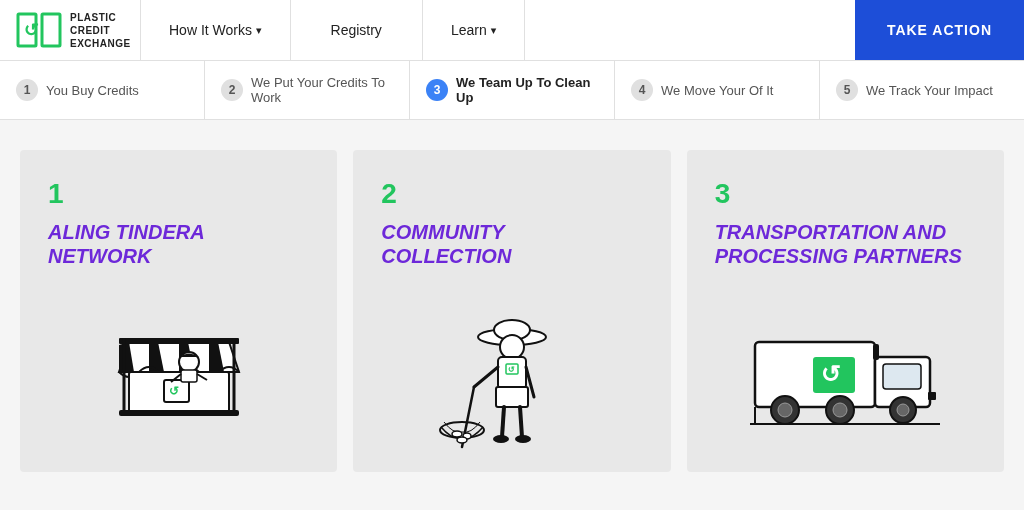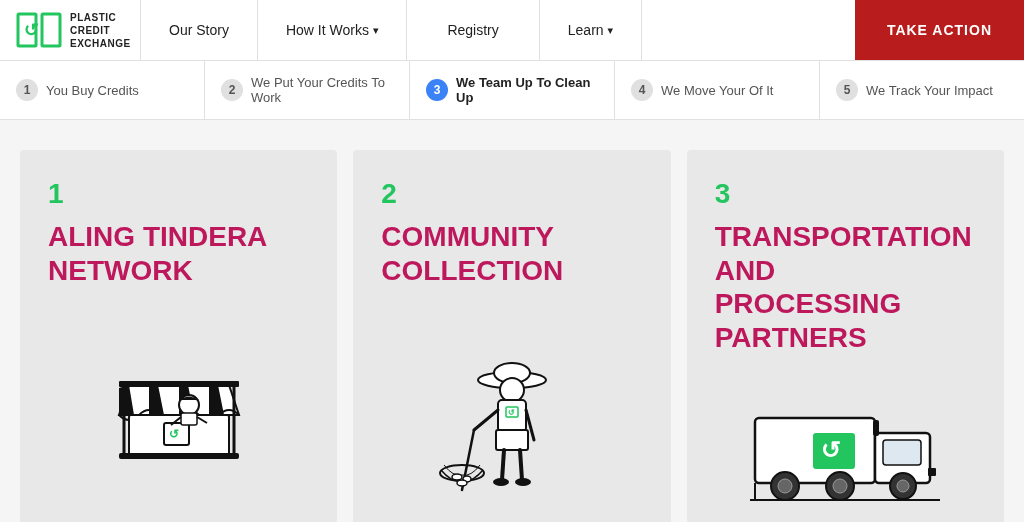--- a/index.html
+++ b/index.html
@@ -50,21 +50,21 @@
       border-right: 1px solid #e0e0e0;
       white-space: nowrap;
     }
     .nav-item:first-child { border-left: 1px solid #e0e0e0; }
     .nav-item .chevron {
       margin-left: 4px;
       font-size: 11px;
     }
     .nav-registry { padding: 0 40px; }
     .take-action-btn {
-      background: #b91c1c;
+      background: #1d4ed8;
       color: #fff;
       font-weight: 700;
       font-size: 14px;
       letter-spacing: 1px;
       text-transform: uppercase;
       border: none;
       cursor: pointer;
       height: 100%;
       padding: 0 32px;
       white-space: nowrap;
@@ -130,26 +130,27 @@
       display: flex;
       flex-direction: column;
     }
     .card-num {
       font-size: 28px;
       font-weight: 700;
       color: #22c55e;
       margin-bottom: 10px;
     }
     .card-title {
-      font-size: 28px;
+      font-size: 20px;
       font-weight: 900;
-      color: #be185d;
+      color: #6d28d9;
       text-transform: uppercase;
       line-height: 1.2;
       margin-bottom: 24px;
+      font-style: italic;
     }
     .card-illustration {
       flex: 1;
       display: flex;
       align-items: center;
       justify-content: center;
     }
 
     
     svg { overflow: visible; }
@@ -166,23 +167,20 @@
       <text x="8" y="24" font-size="18" fill="#22c55e" font-weight="900">↺</text>
 
       <rect x="26" y="2" width="18" height="32" rx="1" fill="none" stroke="#22c55e" stroke-width="3"></rect>
     </svg>
     <div class="logo-text">
       PLASTIC<br>CREDIT<br>EXCHANGE
     </div>
   </div>
 
   <nav>
-    <div class="nav-item">
-      <span>Our Story</span>
-    </div>
     <div class="nav-item">
       <span>How It Works</span>
       <span class="chevron">▾</span>
     </div>
     <div class="nav-item nav-registry">
       <span>Registry</span>
     </div>
     <div class="nav-item">
       <span>Learn</span>
       <span class="chevron">▾</span>

